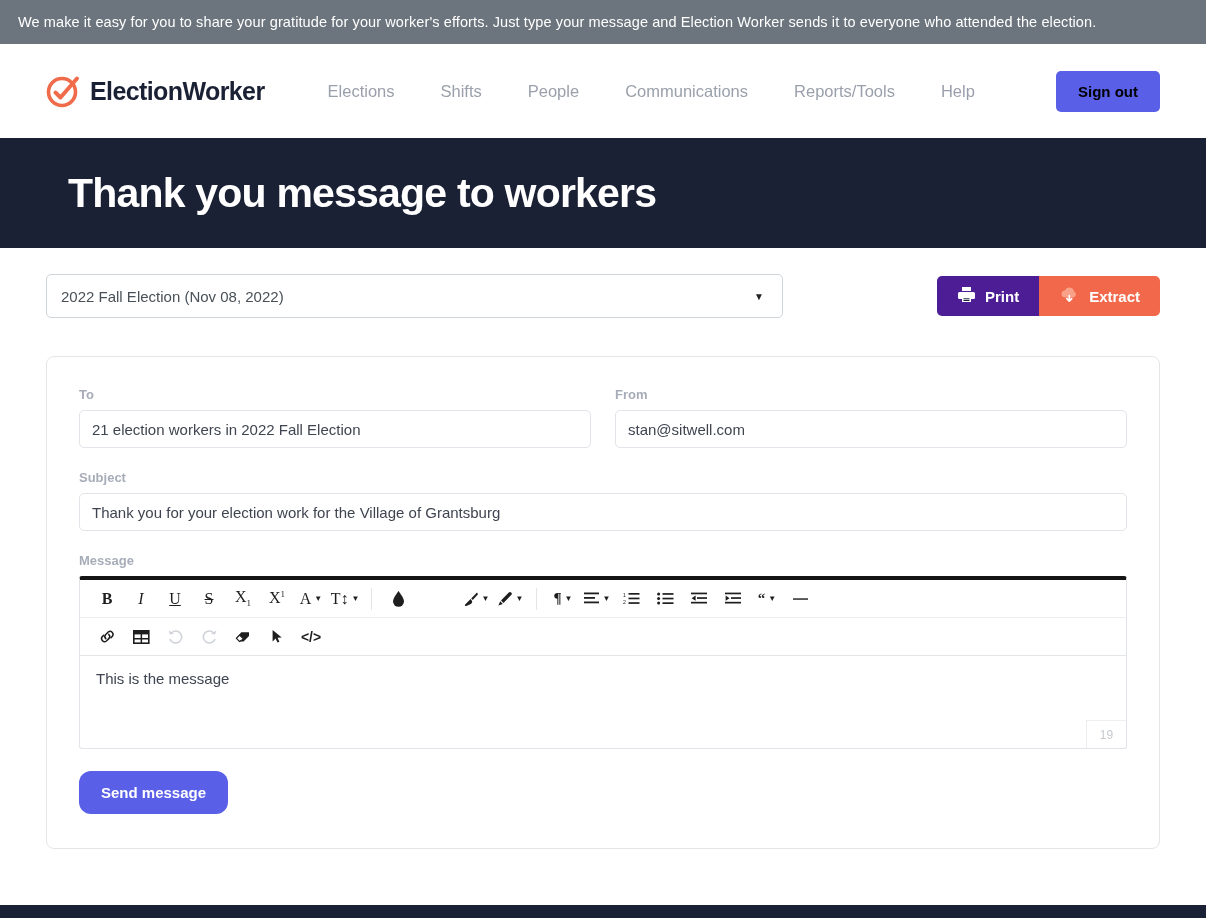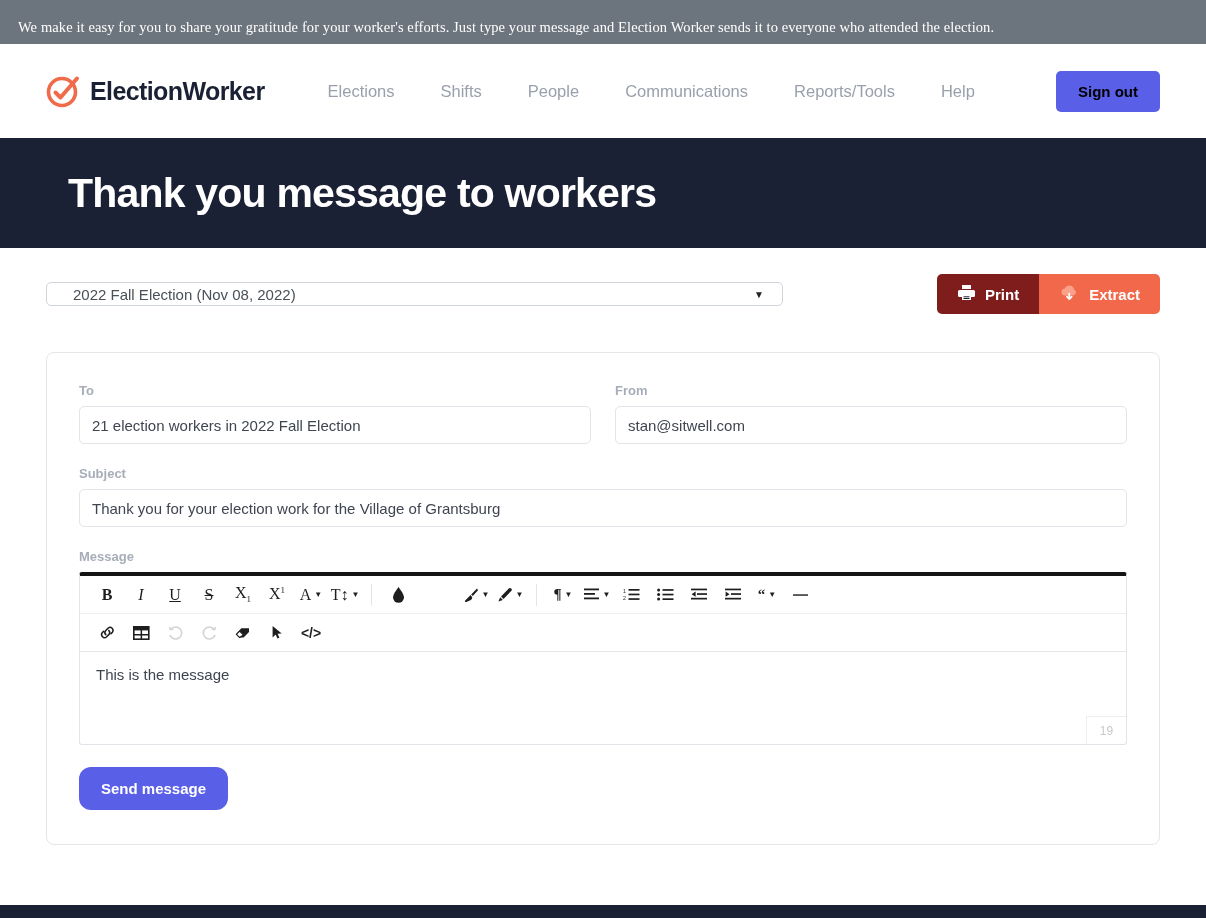--- a/index.html
+++ b/index.html
@@ -9,26 +9,25 @@
     font-family: "Liberation Sans", sans-serif;
     overflow: hidden;
   }
 
   
   .info-banner {
     height: 44px;
     background: #6c757d;
     color: #ffffff;
     display: flex;
-    align-items: flex-end;
+    align-items: center;
     padding: 8px 18px;
     font-size: 14.5px;
     letter-spacing: .1px;
     white-space: nowrap;
-    font-family: Liberation Serif, serif;
   }
 
   
   .navbar {
     height: 94px;
     background: #ffffff;
     display: flex;
     align-items: center;
     padding: 0 46px;
   }
@@ -76,27 +75,27 @@
     font-weight: bold;
     letter-spacing: -.8px;
   }
 
   
   .content { padding: 26px 46px 0 46px; background: #fff; }
 
   .toolrow { display: flex; align-items: center; }
   .election-select {
     width: 737px;
-    height: 24px;
+    height: 44px;
     border: 1px solid #ced4da;
     border-radius: 5px;
     background: #ffffff;
     display: flex;
     align-items: center;
-    padding: 0 26px;
+    padding: 0 14px;
     font-size: 15px;
     color: #495057;
     cursor: pointer;
     position: relative;
   }
   .election-select .caret {
     position: absolute; right: 18px; top: 50%;
     transform: translateY(-50%);
     font-size: 10px; color: #222;
   }
@@ -105,21 +104,21 @@
   .btn-print, .btn-extract {
     border: none;
     display: flex; align-items: center; gap: 9px;
     color: #ffffff;
     font-size: 15px; font-weight: bold;
     font-family: "Liberation Sans", sans-serif;
     padding: 0 20px;
     height: 40px;
     cursor: pointer;
   }
-  .btn-print { background: #7f1d1d; }
+  .btn-print { background: #4c1d95; }
   .btn-extract { background: #f1684a; }
 
   
   .card {
     margin-top: 38px;
     border: 1px solid #e4e7ea;
     border-radius: 8px;
     background: #ffffff;
     padding: 30px 32px 34px 32px;
   }

